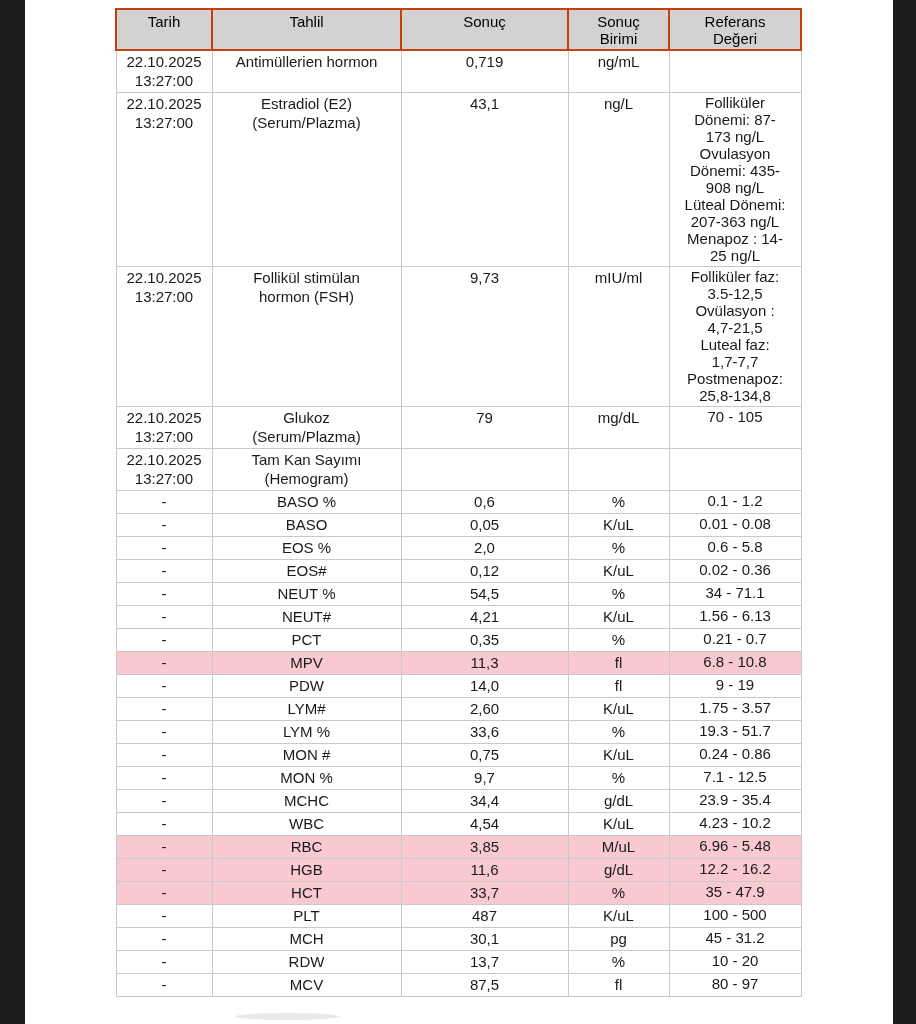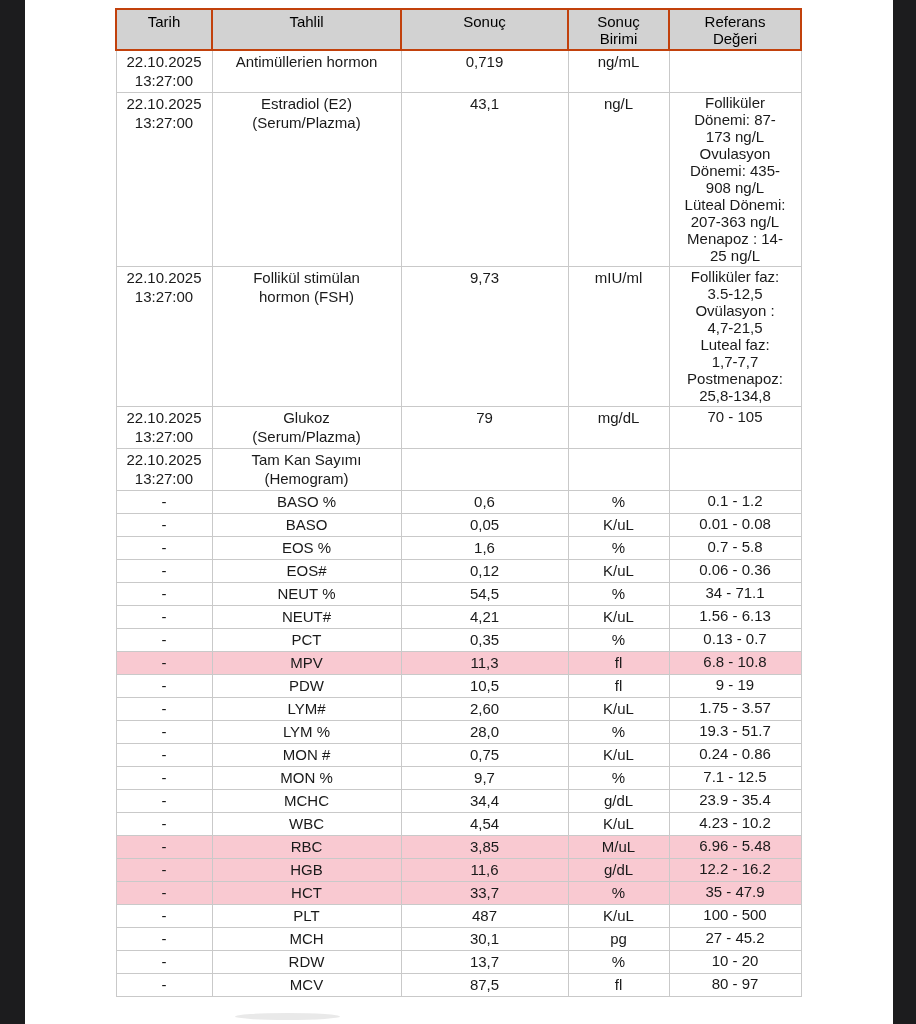--- a/index.html
+++ b/index.html
@@ -167,77 +167,77 @@
         <tr>
           <td>-</td>
           <td>BASO</td>
           <td>0,05</td>
           <td>K/uL</td>
           <td class="ref">0.01 - 0.08</td>
         </tr>
         <tr>
           <td>-</td>
           <td>EOS %</td>
-          <td>1,6</td>
-          <td>%</td>
-          <td class="ref">0.7 - 5.8</td>
+          <td>2,0</td>
+          <td>%</td>
+          <td class="ref">0.6 - 5.8</td>
         </tr>
         <tr>
           <td>-</td>
           <td>EOS#</td>
           <td>0,12</td>
           <td>K/uL</td>
-          <td class="ref">0.06 - 0.36</td>
+          <td class="ref">0.02 - 0.36</td>
         </tr>
         <tr>
           <td>-</td>
           <td>NEUT %</td>
           <td>54,5</td>
           <td>%</td>
           <td class="ref">34 - 71.1</td>
         </tr>
         <tr>
           <td>-</td>
           <td>NEUT#</td>
           <td>4,21</td>
           <td>K/uL</td>
           <td class="ref">1.56 - 6.13</td>
         </tr>
         <tr>
           <td>-</td>
           <td>PCT</td>
           <td>0,35</td>
           <td>%</td>
-          <td class="ref">0.13 - 0.7</td>
+          <td class="ref">0.21 - 0.7</td>
         </tr>
         <tr class="hl">
           <td>-</td>
           <td>MPV</td>
           <td>11,3</td>
           <td>fl</td>
           <td class="ref">6.8 - 10.8</td>
         </tr>
         <tr>
           <td>-</td>
           <td>PDW</td>
-          <td>10,5</td>
+          <td>14,0</td>
           <td>fl</td>
           <td class="ref">9 - 19</td>
         </tr>
         <tr>
           <td>-</td>
           <td>LYM#</td>
           <td>2,60</td>
           <td>K/uL</td>
           <td class="ref">1.75 - 3.57</td>
         </tr>
         <tr>
           <td>-</td>
           <td>LYM %</td>
-          <td>28,0</td>
+          <td>33,6</td>
           <td>%</td>
           <td class="ref">19.3 - 51.7</td>
         </tr>
         <tr>
           <td>-</td>
           <td>MON #</td>
           <td>0,75</td>
           <td>K/uL</td>
           <td class="ref">0.24 - 0.86</td>
         </tr>
@@ -288,21 +288,21 @@
           <td>PLT</td>
           <td>487</td>
           <td>K/uL</td>
           <td class="ref">100 - 500</td>
         </tr>
         <tr>
           <td>-</td>
           <td>MCH</td>
           <td>30,1</td>
           <td>pg</td>
-          <td class="ref">27 - 45.2</td>
+          <td class="ref">45 - 31.2</td>
         </tr>
         <tr>
           <td>-</td>
           <td>RDW</td>
           <td>13,7</td>
           <td>%</td>
           <td class="ref">10 - 20</td>
         </tr>
         <tr>
           <td>-</td>

